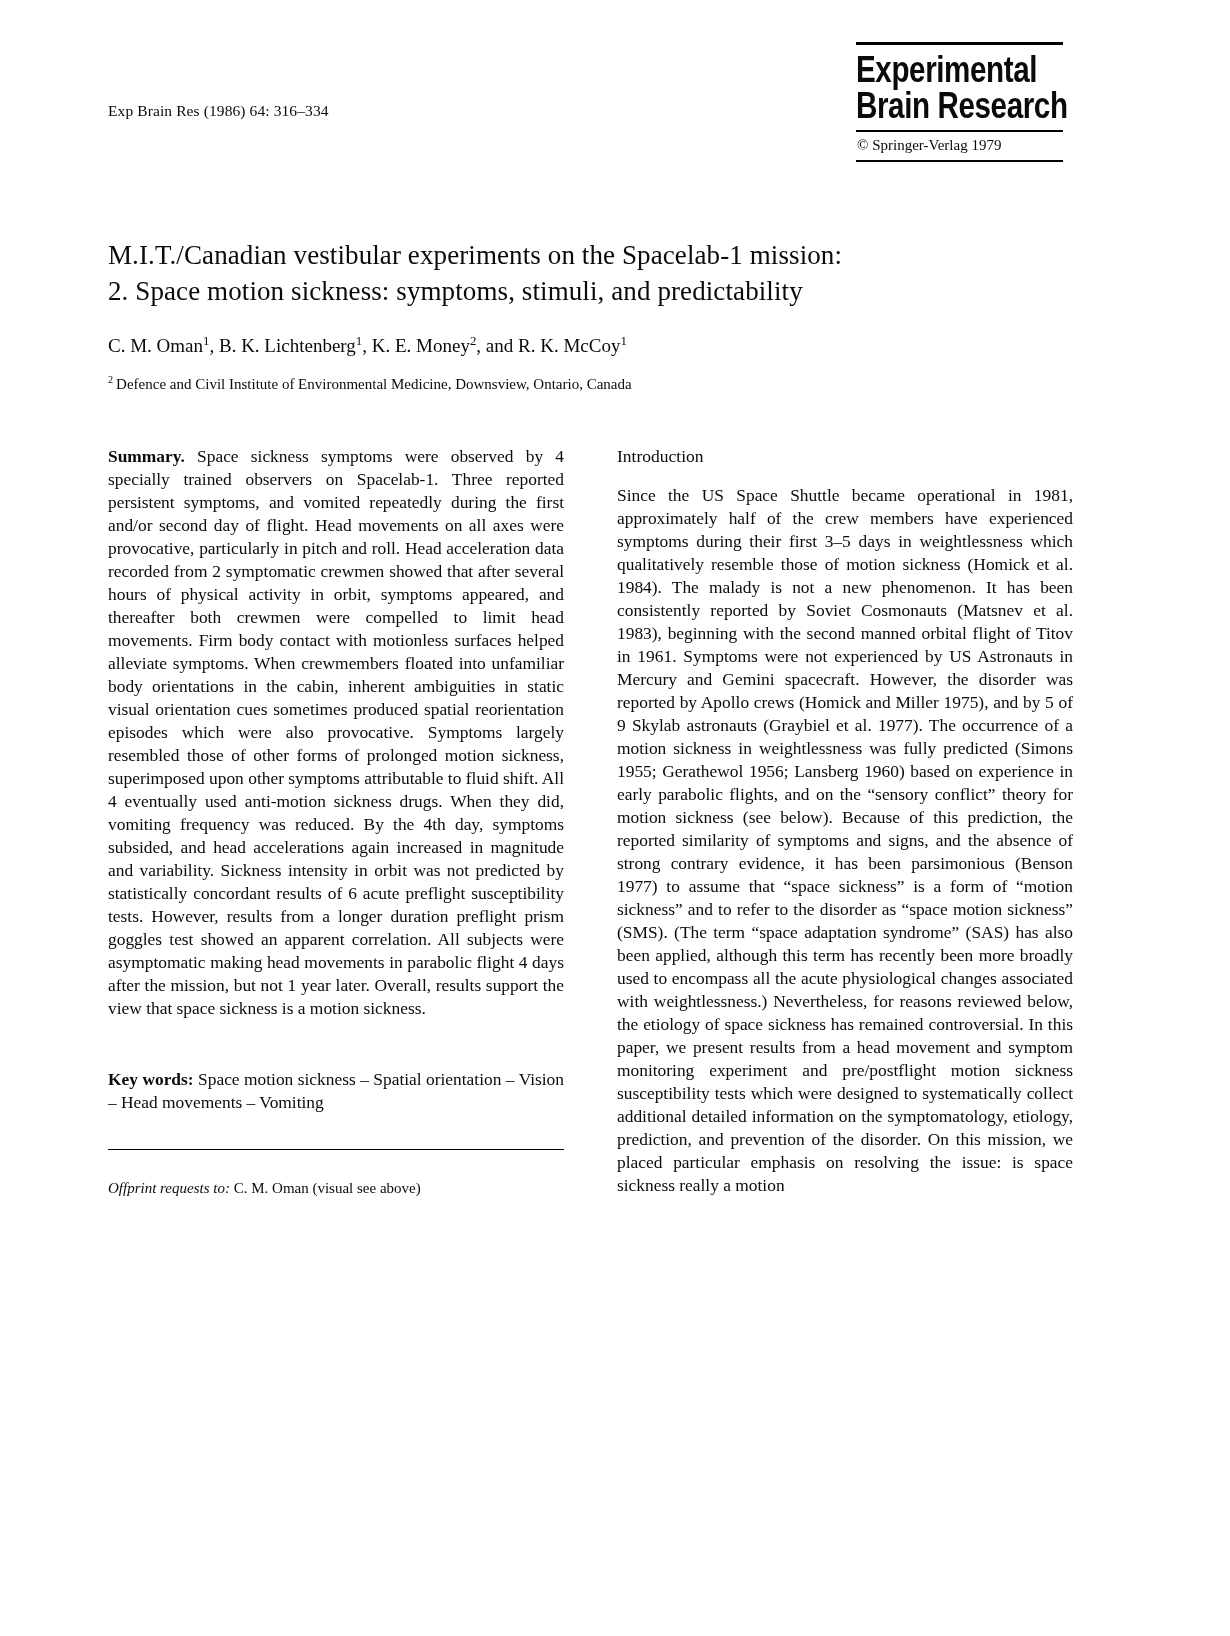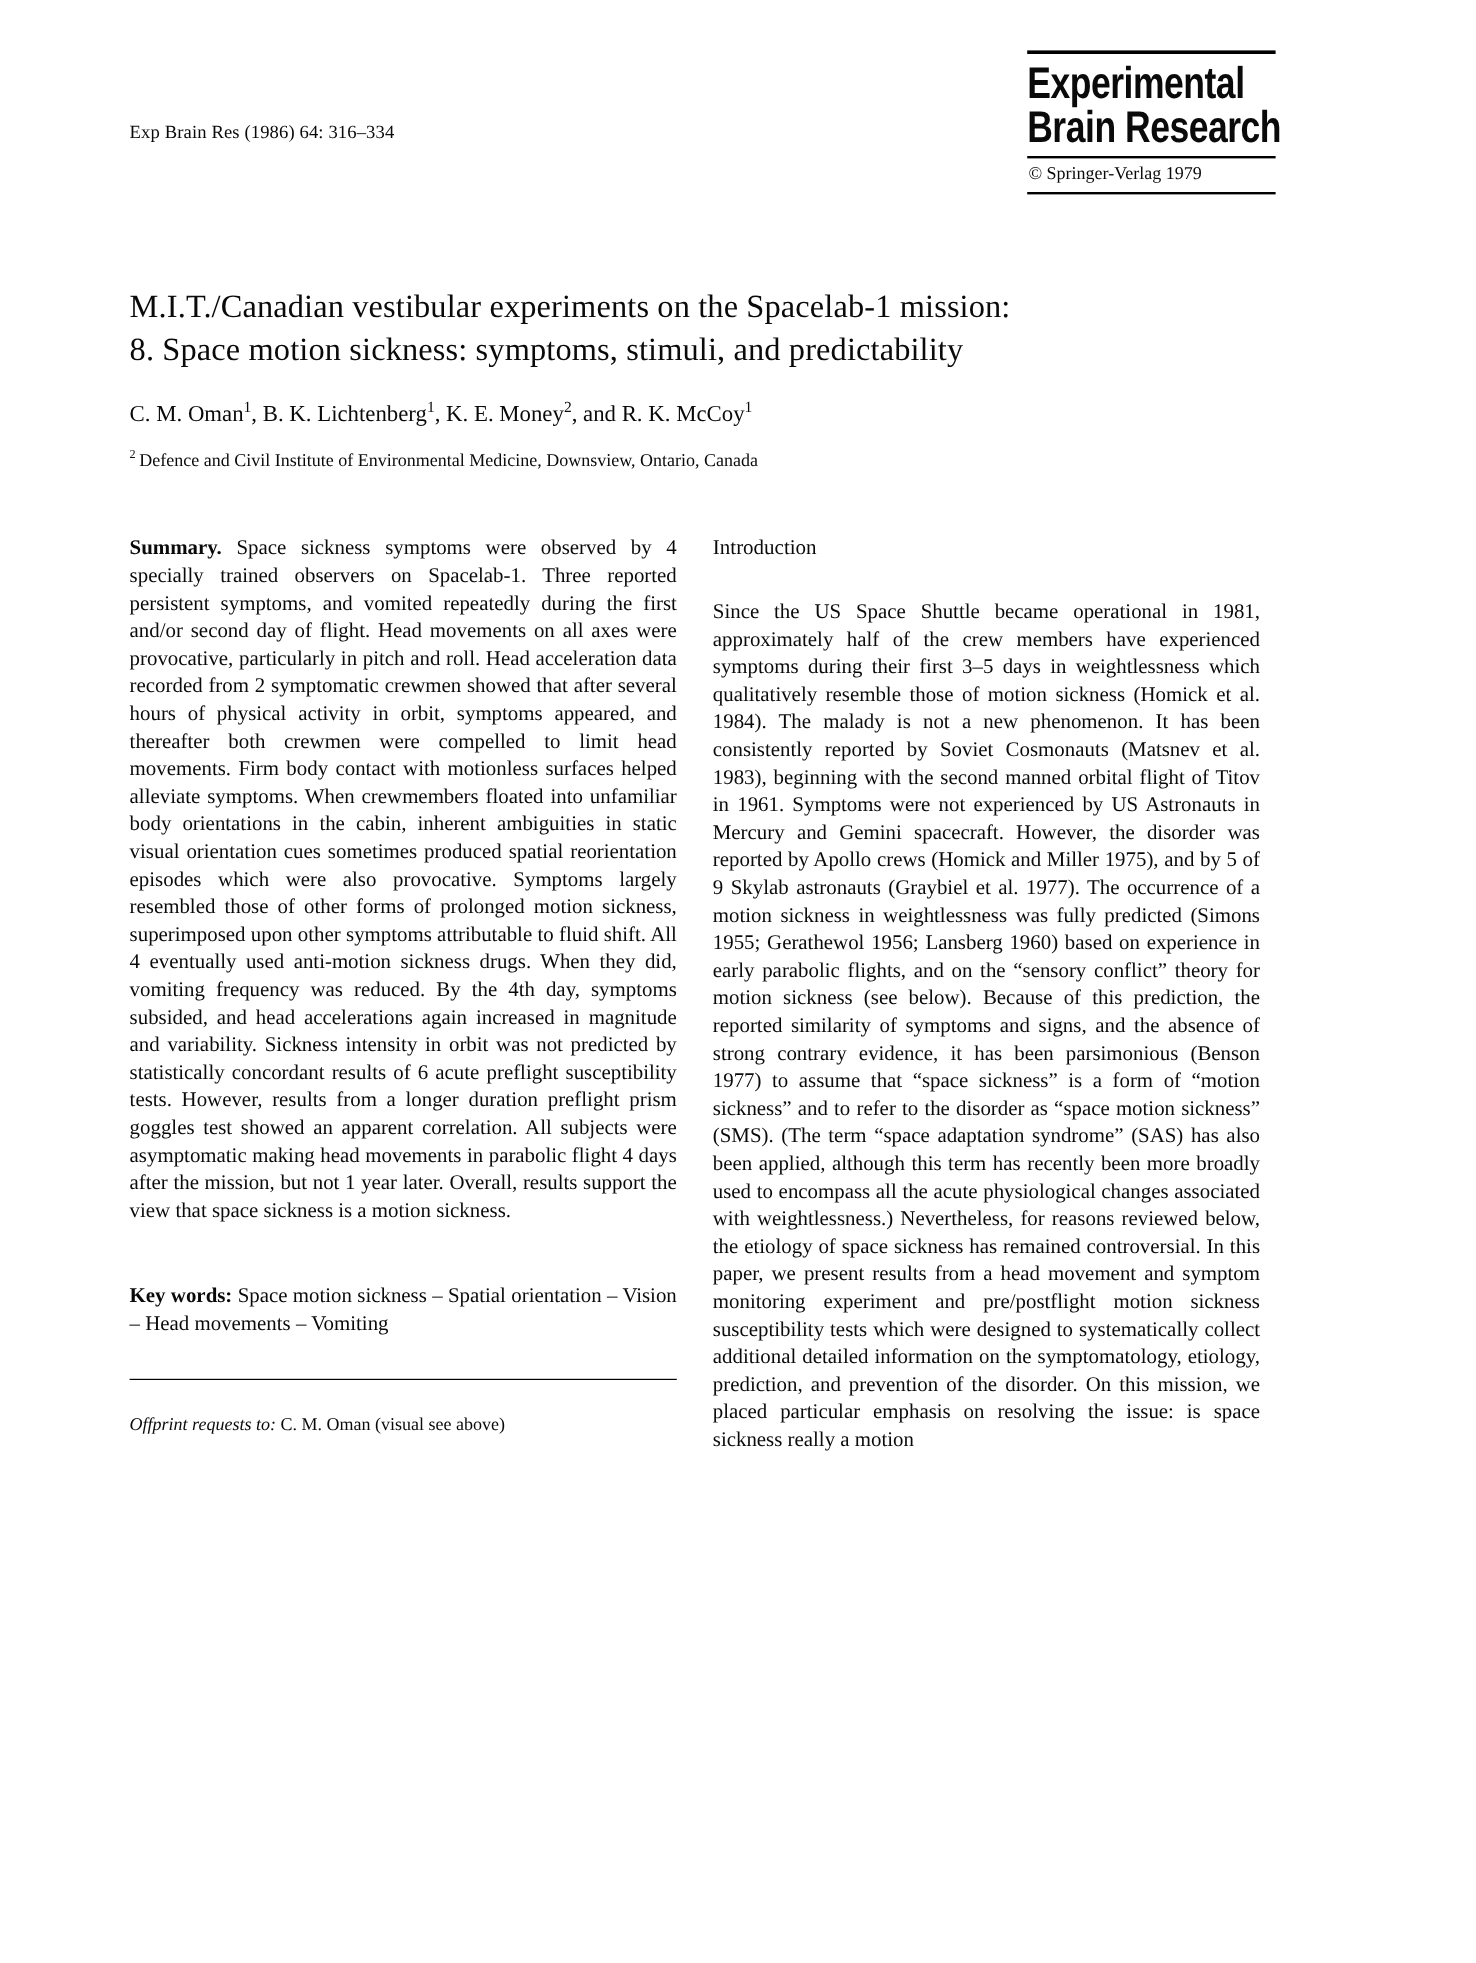--- a/index.html
+++ b/index.html
@@ -67,21 +67,21 @@
     line-height: 1.4;
   }
   .affil {
     padding-left: 15px;
     text-indent: -15px;
   }
   .affil sup { margin-right: 3px; }
   
   .columns {
     display: flex;
-    gap: 30px;
+    gap: 53px;
     margin-top: 50px;
   }
   .col {
     width: 456px;
     flex: none;
     font-size: 17.4px;
     line-height: 23px;
     text-align: justify;
   }
   .summary-label, .keywords-label { font-weight: bold; }
@@ -96,21 +96,21 @@
     margin-top: 27px;
     font-size: 15px;
     text-align: left;
   }
   .footnote-label { font-style: italic; }
   .intro-heading {
     font-size: 17.5px;
     font-weight: normal;
     text-align: left;
   }
-  .intro-text { margin-top: 30px; }
+  .intro-text { margin-top: 16px; }
 </style>
 </head>
 <body>
 
 <div class="page">
   <div class="content">
 
     <div class="top">
       <div class="citation">Exp Brain Res (1986) 64: 316–334</div>
       <div class="logo">
@@ -118,21 +118,21 @@
         <div class="logo-line">Experimental</div>
         <div class="logo-line">Brain Research</div>
         <div class="rule rule-mid"></div>
         <div class="copyright">© Springer-Verlag 1979</div>
         <div class="rule rule-bottom"></div>
       </div>
     </div>
 
     <h1 class="title">
       <span>M.I.T./Canadian vestibular experiments on the Spacelab-1 mission:</span><br>
-      <span>8. Space motion sickness: symptoms, stimuli, and predictability</span>
+      <span>2. Space motion sickness: symptoms, stimuli, and predictability</span>
     </h1>
 
     <div class="authors">
       <span class="author"><span>C. M. Oman</span><sup>1</sup><span>, </span></span><span class="author"><span>B. K. Lichtenberg</span><sup>1</sup><span>, </span></span><span class="author"><span>K. E. Money</span><sup>2</sup><span>, and </span></span><span class="author"><span>R. K. McCoy</span><sup>1</sup><span></span></span>
     </div>
 
     <div class="affils">
       <div class="affil"><sup>2</sup><span>Defence and Civil Institute of Environmental Medicine, Downsview, Ontario, Canada</span></div>
     </div>
 

